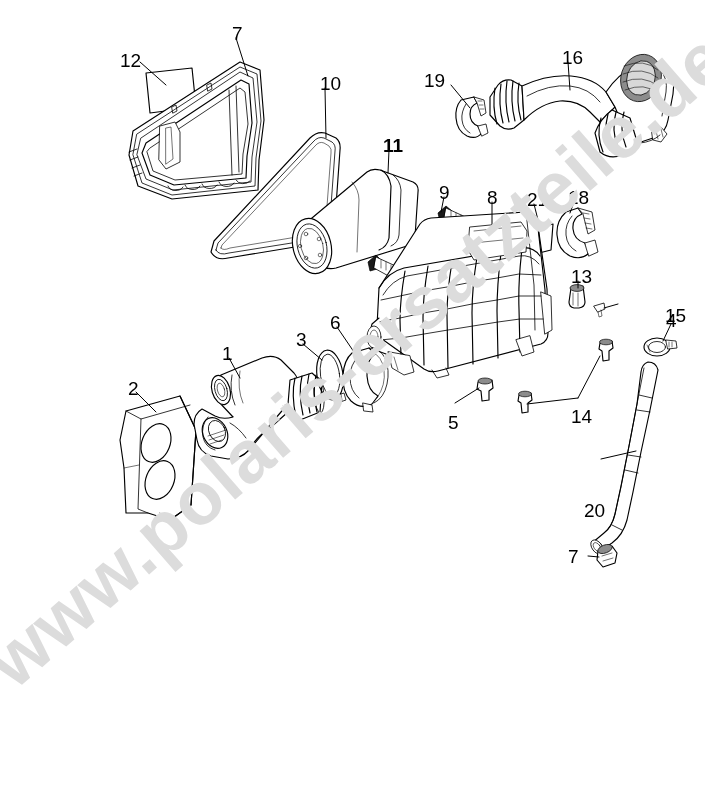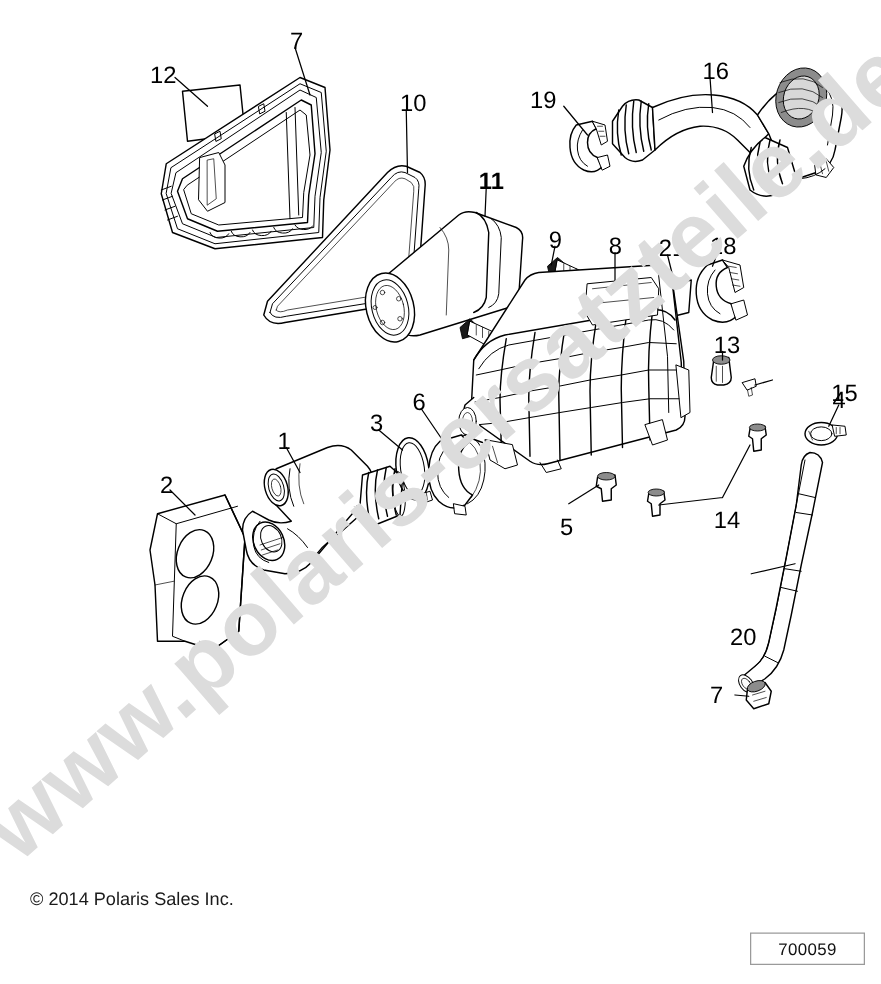--- a/index.html
+++ b/index.html
@@ -406,18 +406,14 @@
   <div class="callout" style="left:568px;top:547px;">7</div>
   <div class="callout" style="left:568px;top:188px;">18</div>
   <div class="callout" style="left:424px;top:71px;">19</div>
   <div class="callout" style="left:584px;top:453px;margin-top:48px;">20</div>
   <div class="callout" style="left:527px;top:190px;">21</div>
 
   <div id="watermark">
     <div class="wm-text">www.polaris-ersatzteile.de</div>
   </div>
 
-  <div id="copyright">© 2014 Polaris Sales Inc.</div>
-  <div id="refbox">
-    <span>700059</span>
-  </div>
 
 </div>
 
 </body></html>

